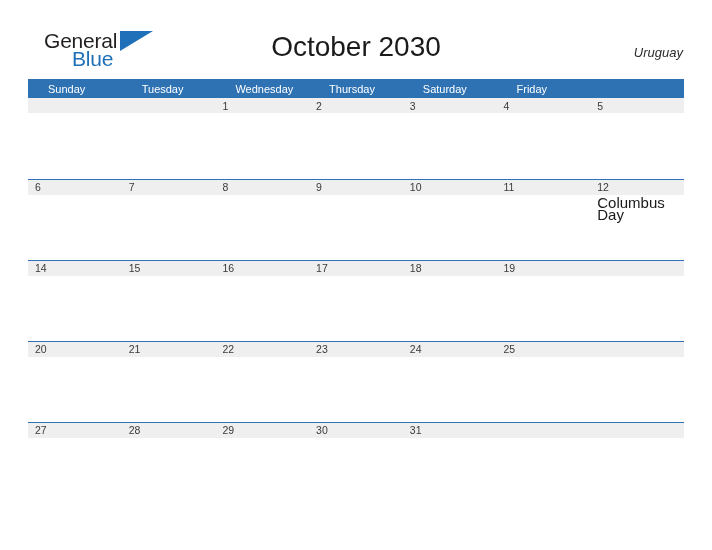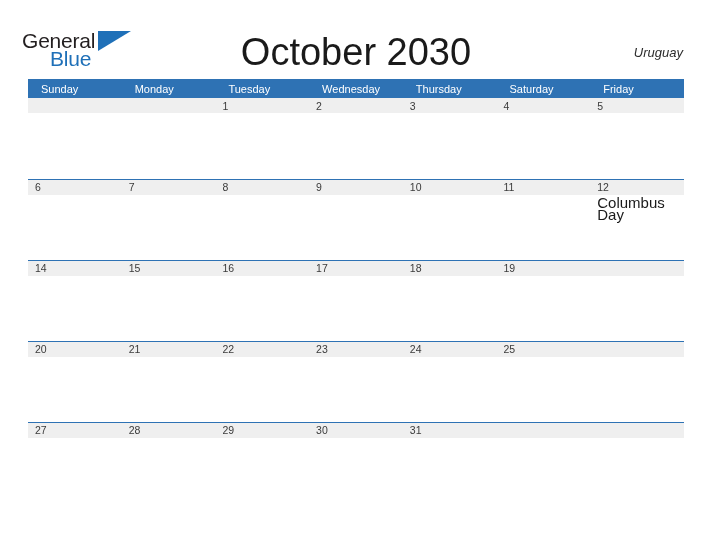--- a/index.html
+++ b/index.html
@@ -27,21 +27,21 @@
   .top-bar {
     position: absolute;
     left: 0;
     top: 0;
     width: 712px;
     height: 79px;
   }
 
   .logo {
     position: absolute;
-    left: 22px;
+    left: 44px;
     top: 29px;
     width: 150px;
     height: 42px;
     user-select: none;
   }
   .logo-general {
     position: absolute;
     left: 0px;
     top: 0px;
     font-size: 21px;
@@ -65,21 +65,21 @@
     width: 33px;
     height: 20px;
   }
 
   .cal-title {
     position: absolute;
     left: 0;
     top: 31px;
     width: 712px;
     text-align: center;
-    font-size: 38px;
+    font-size: 28px;
     font-weight: normal;
     color: #1a1a1a;
     letter-spacing: 0px;
     font-family: "Liberation Sans", sans-serif;
   }
 
   .region-label {
     position: absolute;
     right: 29px;
     top: 45px;
@@ -100,21 +100,21 @@
   .weekday-header {
     display: flex;
     width: 656px;
     height: 19px;
     background: #2e72b4;
   }
   .weekday-cell {
     width: 93.714px;
     height: 19px;
     box-sizing: border-box;
-    padding-left: 13px;
+    padding-left: 20px;
     display: flex;
     align-items: center;
     color: #ffffff;
     font-size: 11px;
     font-family: "Liberation Sans", sans-serif;
   }
 
   .week-row {
     position: relative;
     width: 656px;
@@ -189,21 +189,20 @@
 
     <div class="cal-title">October 2030</div>
 
     <div class="region-label">Uruguay</div>
   </div>
 
   <div class="calendar">
 
     <div class="weekday-header">
       <div class="weekday-cell">Sunday</div>
-      <div class="weekday-cell">Monday</div>
       <div class="weekday-cell">Tuesday</div>
       <div class="weekday-cell">Wednesday</div>
       <div class="weekday-cell">Thursday</div>
       <div class="weekday-cell">Saturday</div>
       <div class="weekday-cell">Friday</div>
     </div>
 
     <div class="week-row first">
       <div class="band"></div>
       <div class="week-cells">

